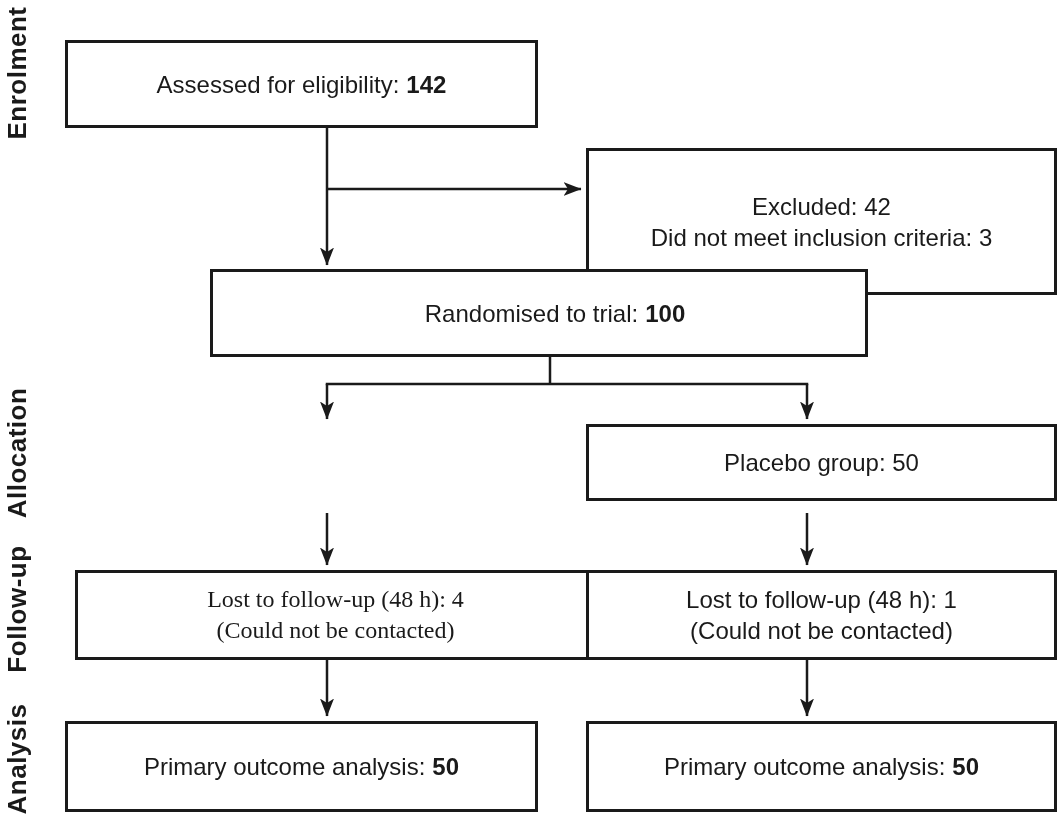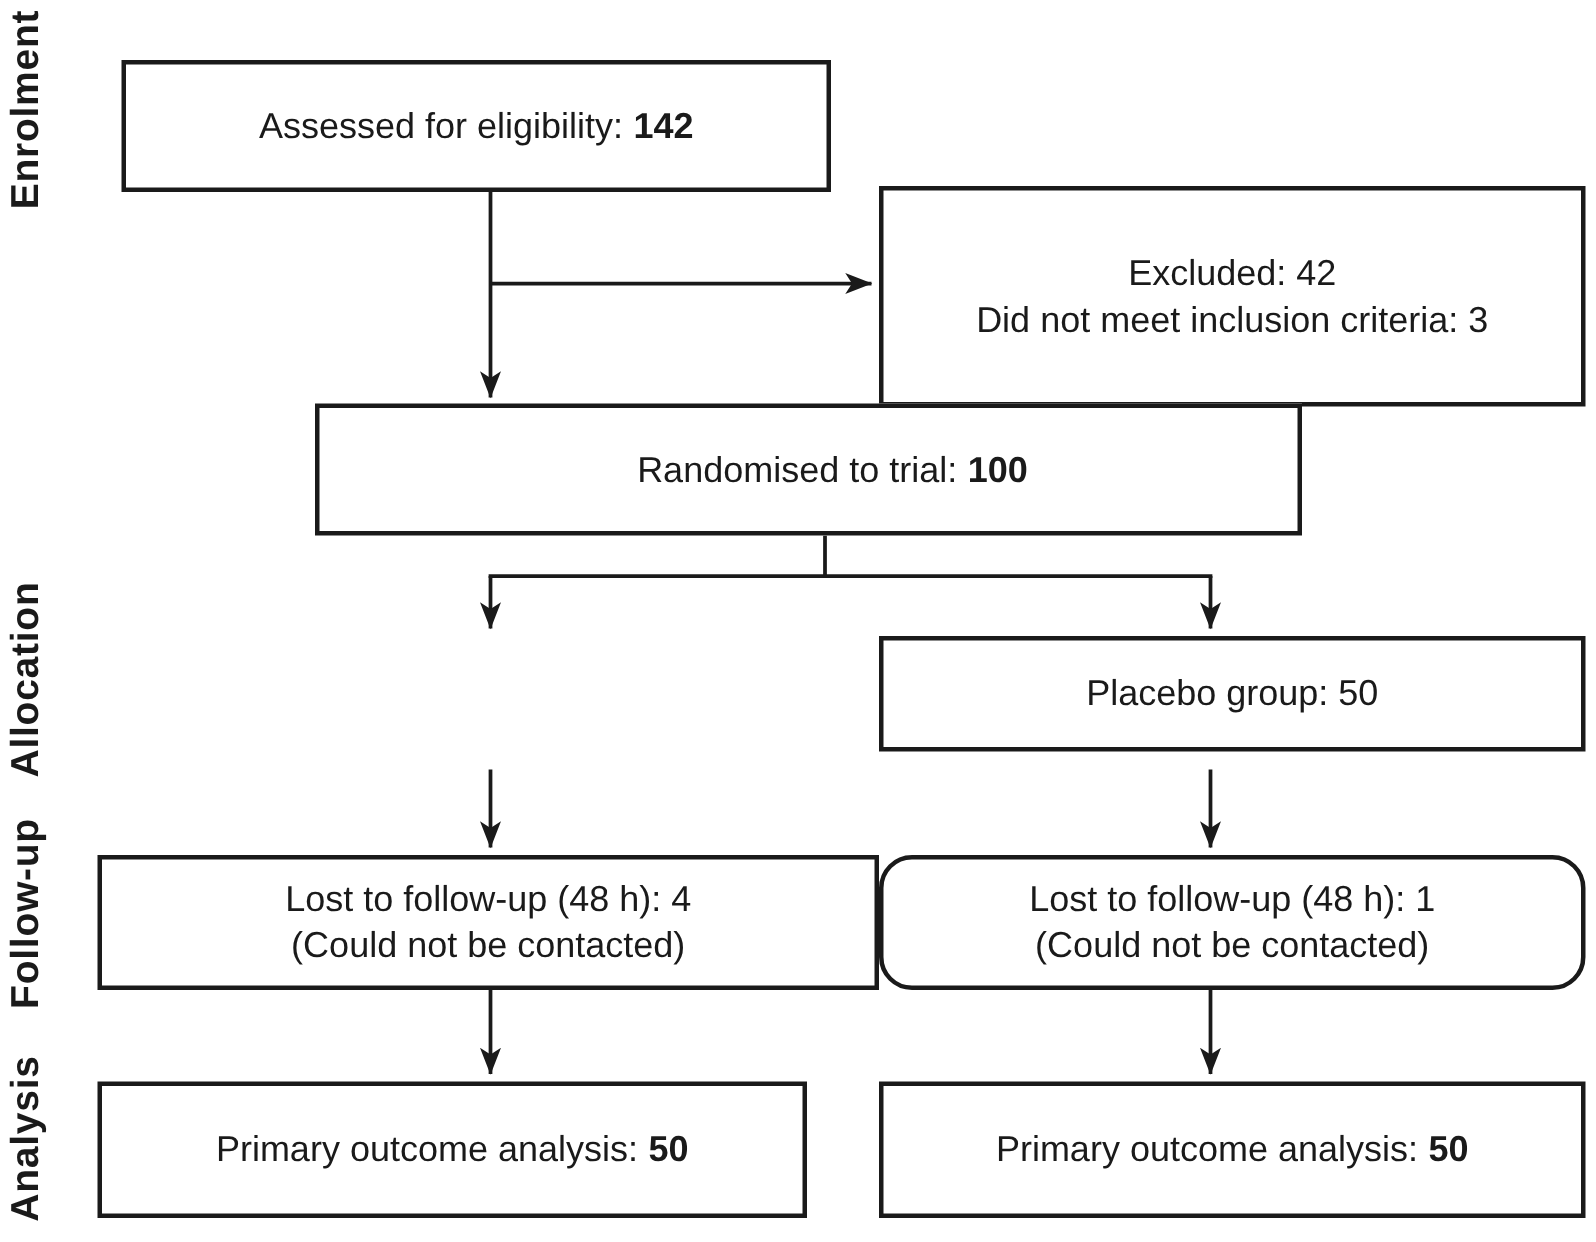--- a/index.html
+++ b/index.html
@@ -38,27 +38,27 @@
     text-align: center;
     font-size: 24px;
     line-height: 31px;
     color: #1a1a1a;
   }
   .box .line { white-space: nowrap; }
   .box .value {
     font-weight: 700;
     margin-left: 7px;
   }
-  .box-assessed          { left: 65px;  top: 40px;  width: 473px; height: 88px; margin-left: 16px; }
-  .box-excluded          { left: 586px; top: 124px; width: 471px; height: 147px; }
+  .box-assessed          { left: 65px;  top: 40px;  width: 473px; height: 88px; }
+  .box-excluded          { left: 586px; top: 148px; width: 471px; height: 147px; }
   .box-randomised        { left: 210px; top: 269px; width: 658px; height: 88px; padding-left: 32px; }
   .box-cbd-group         { left: 65px;  top: 424px; width: 473px; height: 89px; }
   .box-placebo-group     { left: 586px; top: 424px; width: 471px; height: 77px; }
-  .box-cbd-followup      { left: 65px;  top: 570px; width: 521px; height: 90px; }
-  .box-placebo-followup  { left: 586px; top: 570px; width: 471px; height: 90px; border-radius: 22px; }
+  .box-cbd-followup      { left: 75px;  top: 570px; width: 521px; height: 90px; font-family: Liberation Serif, serif; }
+  .box-placebo-followup  { left: 586px; top: 570px; width: 471px; height: 90px; }
   .box-cbd-analysis      { left: 65px;  top: 721px; width: 473px; height: 91px; }
   .box-placebo-analysis  { left: 586px; top: 721px; width: 471px; height: 91px; }
   
   .stage-label {
     position: absolute;
     left: 17px;
     width: 0;
     height: 0;
   }
   .stage-label span {

